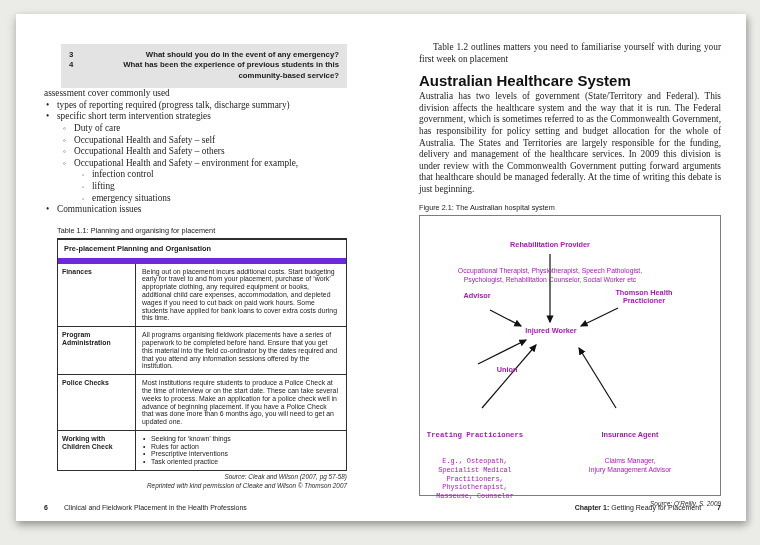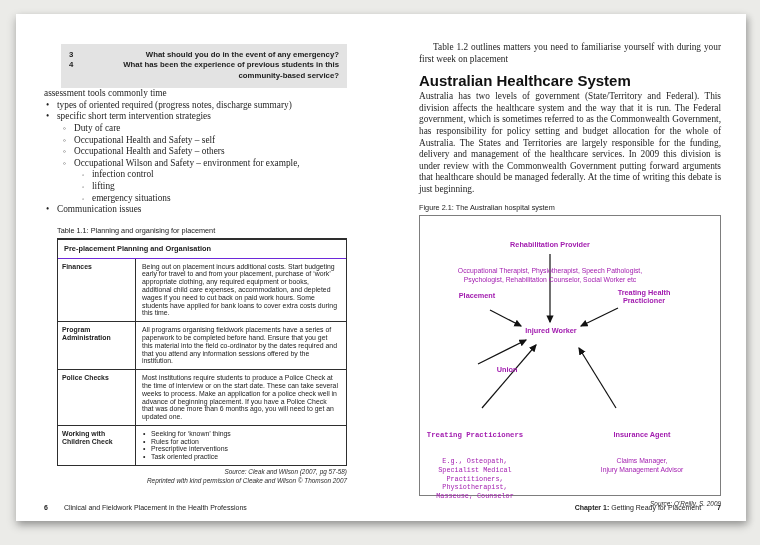--- a/index.html
+++ b/index.html
@@ -38,21 +38,21 @@
   .bl-l1{padding-left:13px;}
   .bl-l2{padding-left:30px;}
   .bl-l3{padding-left:48px;}
   .bl-l1::before{content:"\2022";position:absolute;left:2px;}
   .bl-l2::before{content:"\25E6";position:absolute;left:19px;font-size:8px;}
   .bl-l3::before{content:"\25E6";position:absolute;left:38px;font-size:6.5px;color:#444;}
 
   
   .tbl{margin-left:13px;margin-top:3px;width:290px;border:1px solid #2e2e2e;
        border-top-width:2px;box-sizing:border-box;font-size:6.9px;line-height:7.8px;color:#222;}
-  .tbl-header{font-weight:bold;font-size:7.4px;padding:5px 6px;border-bottom:1px solid #6d28d9;text-align:left;}
+  .tbl-header{font-weight:bold;font-size:7.4px;padding:5px 6px;border-bottom:6px solid #6d28d9;text-align:left;}
   .trow{display:flex;border-bottom:1px solid #2e2e2e;}
   .trow:last-child{border-bottom:none;}
   .tlabel{flex:none;width:78px;box-sizing:border-box;border-right:1px solid #2e2e2e;
           padding:4px 4px;font-weight:bold;text-align:left;}
   .tcell{flex:1;padding:4px 6px;text-align:left;}
   .tb-item{position:relative;padding-left:9px;}
   .tb-item::before{content:"\2022";position:absolute;left:1px;}
 
   
   .h-section{font-size:15px;font-weight:bold;color:#111;margin-top:7px;text-align:left;}
@@ -87,27 +87,27 @@
         <span class="qtext">What should you do in the event of any emergency?</span>
       </div>
       <div class="qrow">
         <span class="qnum">4</span>
         <span class="qtext">What has been the experience of previous students in this community-based service?</span>
       </div>
     </div>
 
 
     <div class="blist serif">
-      <div class="bl bl-l0">assessment tools commonly time</div>
-      <div class="bl bl-l1">types of oriented required (progress notes, discharge summary)</div>
+      <div class="bl bl-l0">assessment cover commonly used</div>
+      <div class="bl bl-l1">types of reporting required (progress talk, discharge summary)</div>
       <div class="bl bl-l1">specific short term intervention strategies</div>
       <div class="bl bl-l2">Duty of care</div>
       <div class="bl bl-l2">Occupational Health and Safety – self</div>
       <div class="bl bl-l2">Occupational Health and Safety – others</div>
-      <div class="bl bl-l2">Occupational Wilson and Safety – environment for example,</div>
+      <div class="bl bl-l2">Occupational Health and Safety – environment for example,</div>
       <div class="bl bl-l3">infection control</div>
       <div class="bl bl-l3">lifting</div>
       <div class="bl bl-l3">emergency situations</div>
       <div class="bl bl-l1">Communication issues</div>
     </div>
 
     <div class="caption mt10" style="margin-left:13px;">Table 1.1: Planning and organising for placement</div>
 
     <div class="tbl">
       <div class="tbl-header">Pre-placement Planning and Organisation</div>
@@ -168,39 +168,39 @@
           <line x1="196" y1="192" x2="159" y2="132"></line>
         </g>
       </svg>
 
       <div class="dnode" style="left:130px;top:7px;width:230px;">
         <div class="dtitle">Rehabilitation Provider</div>
         <div class="dsub">Occupational Therapist, Physiotherapist, Speech Pathologist,
 Psychologist, Rehabilitation Counselor, Social Worker etc</div>
       </div>
 
-      <div class="dnode dtitle" style="left:57px;top:76px;">Placement</div>
-
-      <div class="dnode dtitle" style="left:224px;top:73px;">Treating Health
+      <div class="dnode dtitle" style="left:57px;top:76px;">Advisor</div>
+
+      <div class="dnode dtitle" style="left:224px;top:73px;">Thomson Health
 Practicioner</div>
 
       <div class="dnode dtitle" style="left:131px;top:111px;">Injured Worker</div>
 
       <div class="dnode dtitle" style="left:47px;top:150px;margin-left:40px;">Union</div>
 
       <div class="dnode" style="left:55px;top:197px;width:110px;font-family:Liberation Mono, monospace;">
         <div class="dtitle">Treating Practicioners</div>
         <div class="dsub">E.g., Osteopath,
 Specialist Medical
 Practitioners,
 Physiotherapist,
 Masseuse, Counselor</div>
       </div>
 
-      <div class="dnode" style="left:222px;top:197px;width:130px;">
+      <div class="dnode" style="left:210px;top:197px;width:130px;">
         <div class="dtitle">Insurance Agent</div>
         <div class="dsub">Claims Manager,
 Injury Management Advisor</div>
       </div>
     </div>
 
     <div class="src" style="margin-top:4px;">Source: O’Reilly, S. 2009</div>
 
     <div class="footer footer-right">
       <span class="fchap">Chapter 1:</span>

